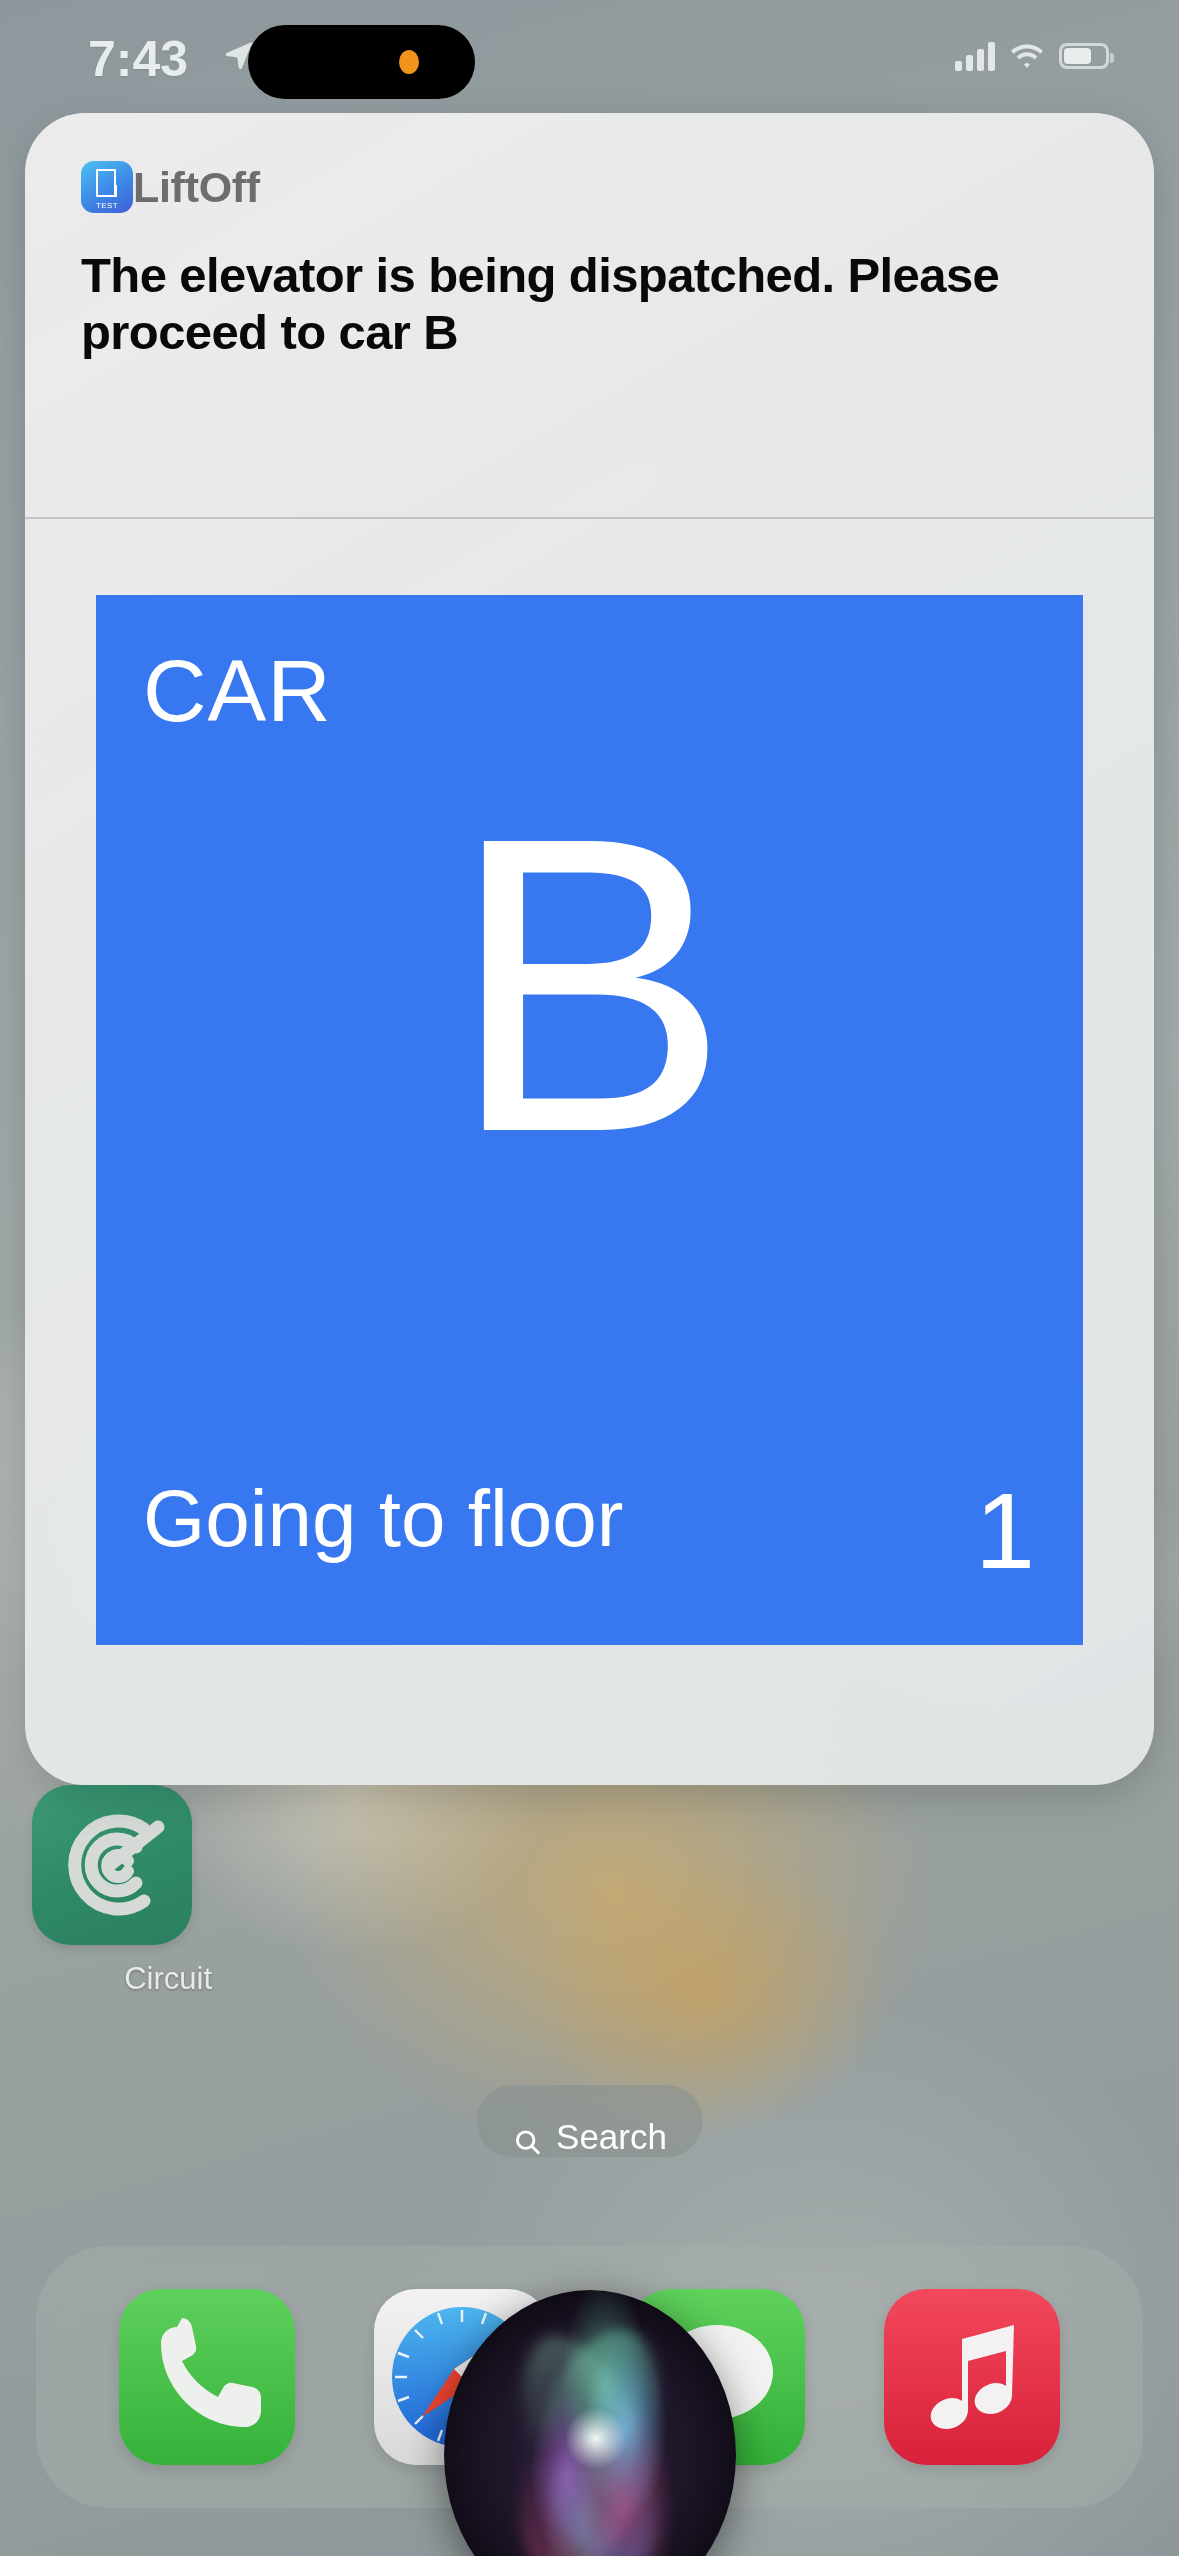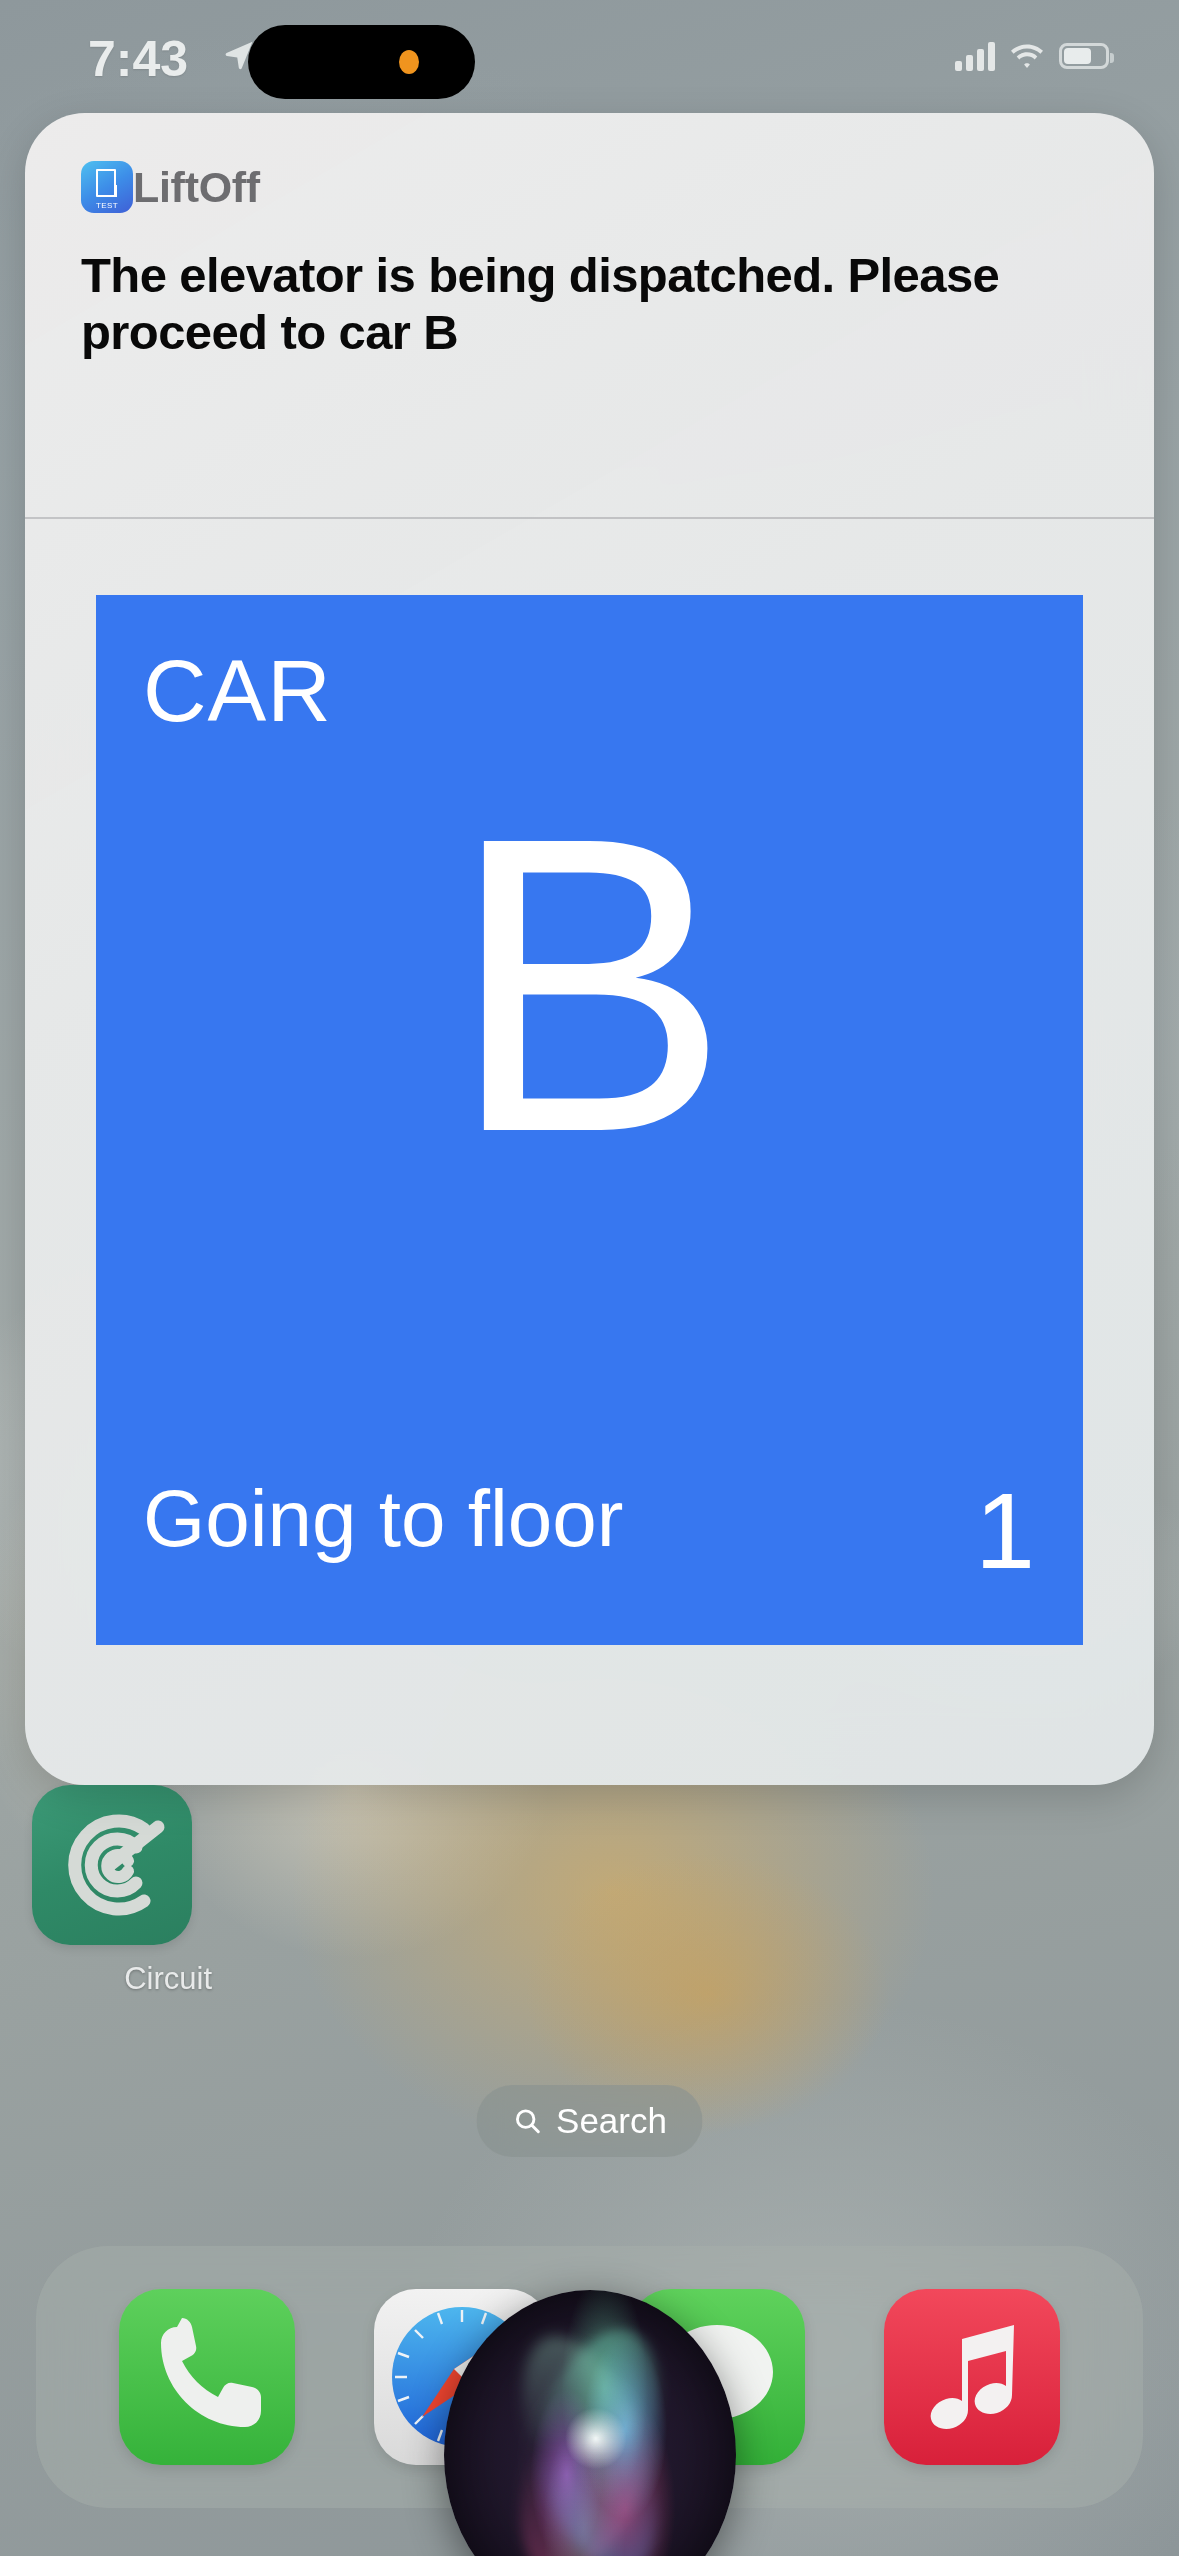--- a/index.html
+++ b/index.html
@@ -83,21 +83,21 @@
     font-family:"Liberation Sans", sans-serif;
   }
   #circuit-app{ left:12px; top:1785px; }
   #circuit-tile{ background:linear-gradient(160deg,#3d9b78 0%, #2f8a67 50%, #2b7f5f 100%); }
 
   
   #search-pill{
     position:absolute; left:50%; transform:translateX(-50%);
     top:2085px;
     height:72px; padding:0 36px;
-    display:flex; align-items:center; gap:14px;
+    display:flex; align-items:flex-end; gap:14px;
     background:rgba(135,143,142,0.55);
     border-radius:36px;
     backdrop-filter:blur(20px);
     z-index:6;
   }
   #search-pill .lbl{ font-size:35px; color:#ffffff; font-weight:400; }
   #search-glyph{ width:30px; height:30px; }
 
   
   #dock{

